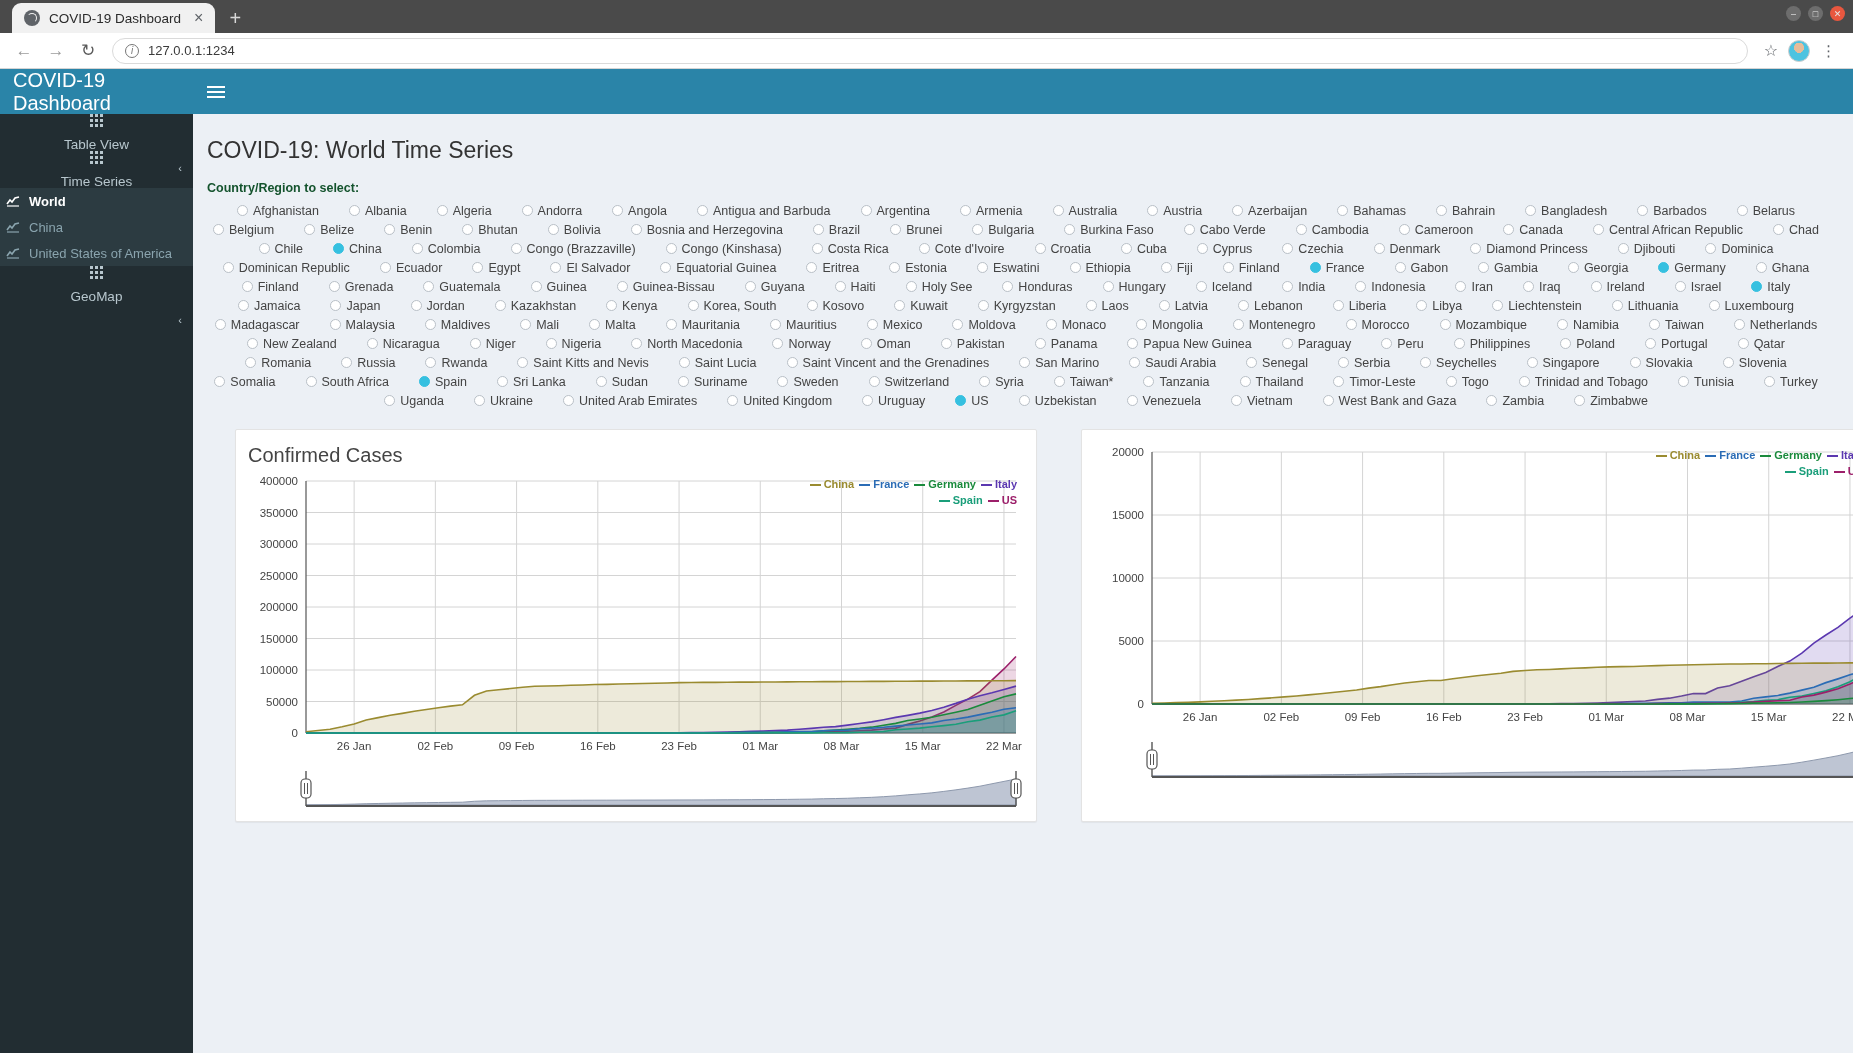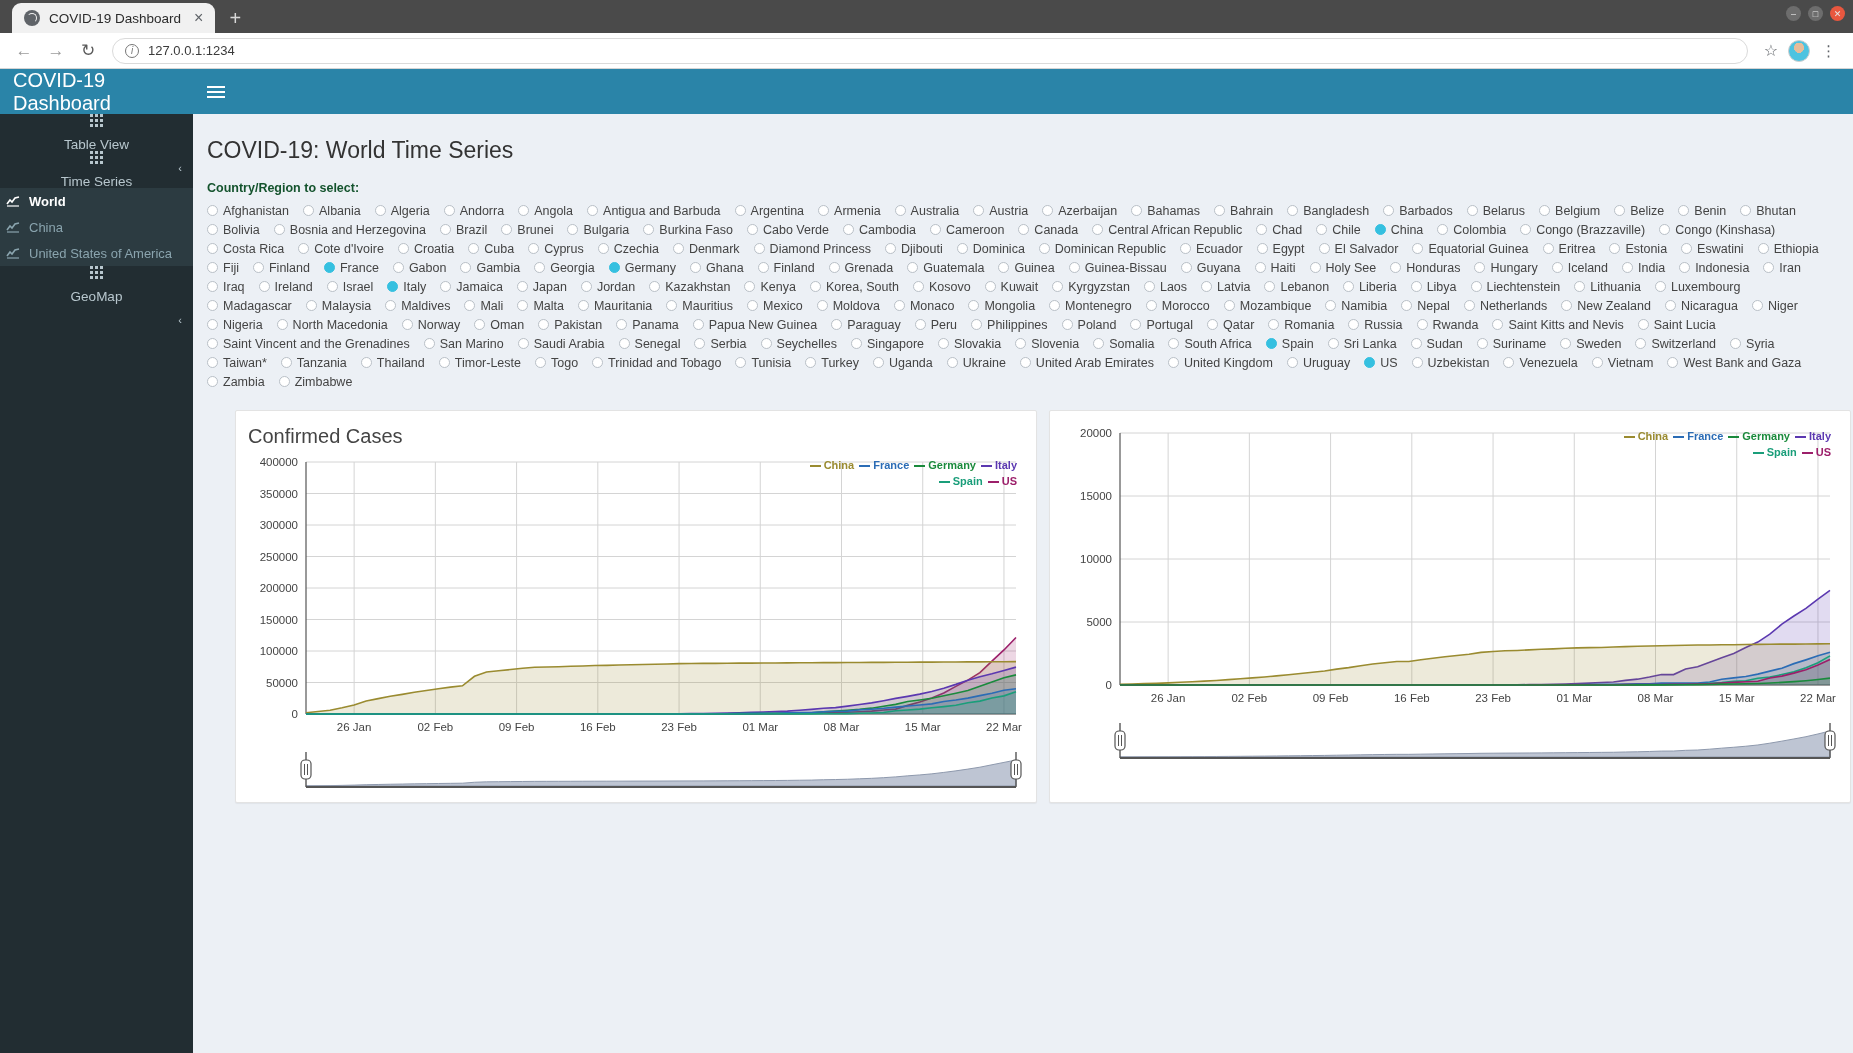--- a/index.html
+++ b/index.html
@@ -106,34 +106,34 @@
 
   .content { flex: 1; background: #ecf0f5; overflow: hidden; position: relative; }
   .topbar { height: 45px; background: #2a84a8; display: flex; align-items: center; padding-left: 14px; }
   .hamburger { width: 18px; display: flex; flex-direction: column; gap: 3px; cursor: pointer; }
   .hamburger span { height: 2px; background: #fff; display: block; }
 
   .page { padding: 23px 14px 0 14px; }
   .page-title { font-size: 23px; color: #333; font-weight: 300; margin-bottom: 17px; }
   .sel-label { font-size: 12.5px; font-weight: bold; color: #14532d; margin-bottom: 7px; }
 
-  .country-grid { display: flex; flex-wrap: wrap; column-gap: 0; }
+  .country-grid { display: flex; flex-wrap: wrap; column-gap: 16px; justify-content: center; }
   .country {
     display: inline-flex; align-items: center; gap: 5px;
     margin: 0 14px 2px 0; font-size: 12.5px; color: #444;
     height: 17px; cursor: pointer; white-space: nowrap;
   }
   .radio {
     width: 11px; height: 11px; border-radius: 50%; flex: none;
     border: 1px solid #b9c0c7; background: #fff;
   }
   .country.checked .radio { background: #35c0e0; border-color: #35c0e0; }
 
   
-  .charts { display: flex; gap: 12px; margin-top: 18px; padding-left: 28px; }
+  .charts { display: flex; gap: 44px; margin-top: 18px; padding-left: 28px; }
   .card {
     background: #fff; border: 1px solid #e3e3e3; border-radius: 2px;
     flex: 1; padding: 14px 12px 10px 12px; box-shadow: 0 1px 1px rgba(0,0,0,.05);
   }
   .card-title { font-size: 20px; color: #444; font-weight: 300; margin-bottom: 6px; }
   .plot { position: relative; }
   .plot svg { display: block; width: 100%; }
   .legend {
     position: absolute; right: 7px; top: 3px; width: 232px;
     font-size: 11px; font-weight: bold; line-height: 16px; text-align: right;
@@ -685,21 +685,21 @@
           <div class="country">
             <span class="radio"></span>
             <span>Mozambique</span>
           </div>
           <div class="country">
             <span class="radio"></span>
             <span>Namibia</span>
           </div>
           <div class="country">
             <span class="radio"></span>
-            <span>Nepal</span>
+            <span>Taiwan</span>
           </div>
           <div class="country">
             <span class="radio"></span>
             <span>Netherlands</span>
           </div>
           <div class="country">
             <span class="radio"></span>
             <span>New Zealand</span>
           </div>
           <div class="country">

